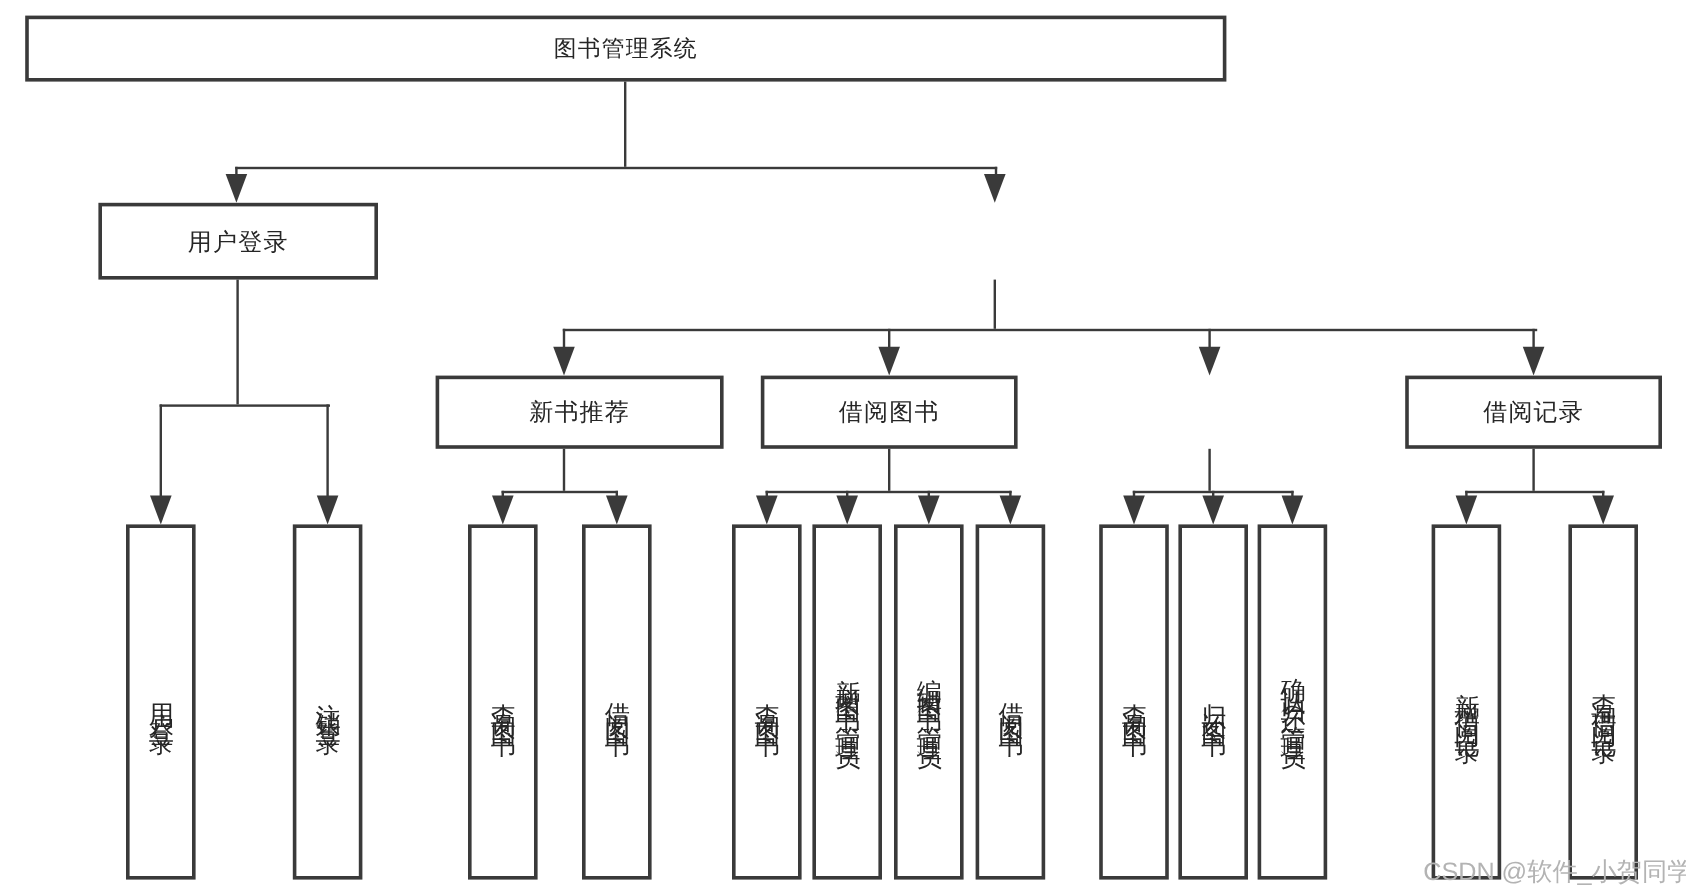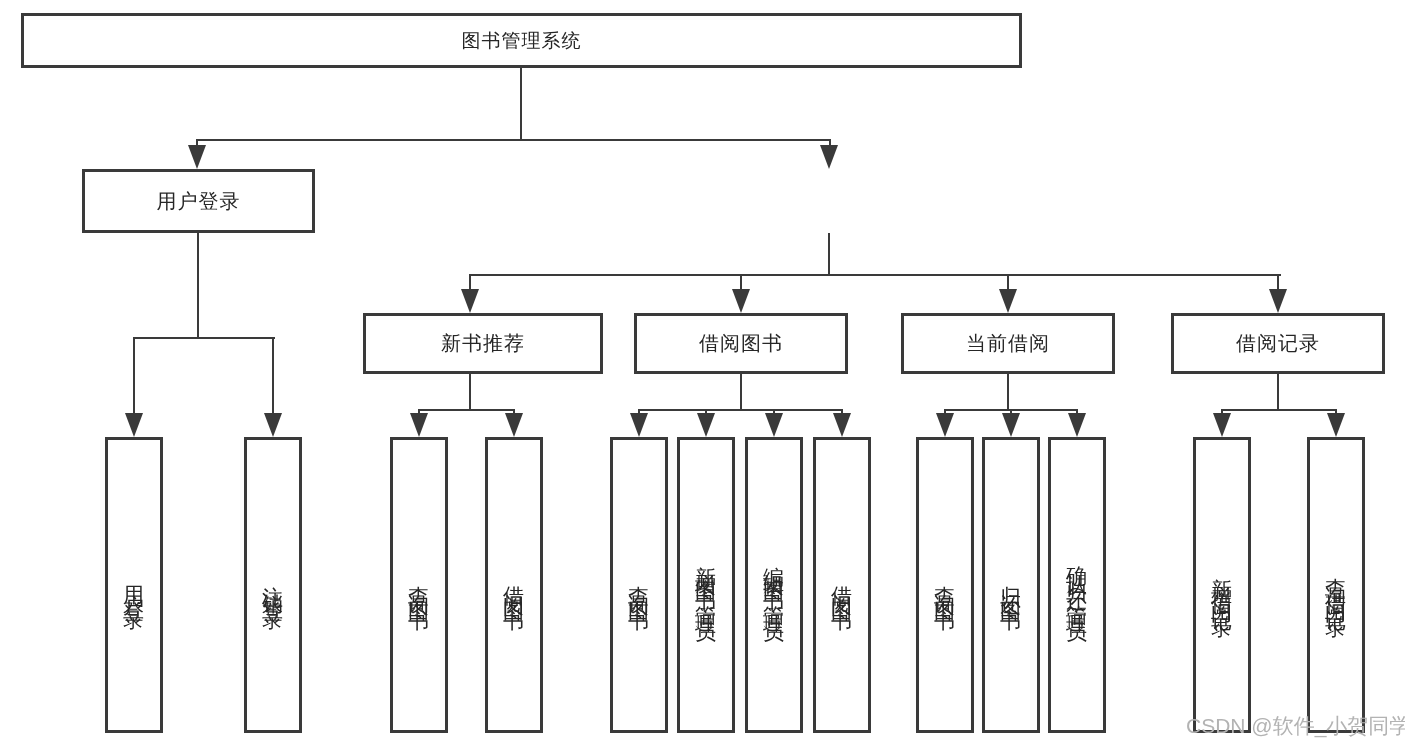--- a/index.html
+++ b/index.html
@@ -88,23 +88,20 @@
   <div class="arrow" style="left:999px;top:289px"></div>
   <div class="vline" style="left:1277px;top:274px;height:17px"></div>
   <div class="arrow" style="left:1269px;top:289px"></div>
 
   <div class="box h" style="left:363px;top:313px;width:240px;height:61px">
     <span>新书推荐</span>
   </div>
   <div class="box h" style="left:634px;top:313px;width:214px;height:61px">
     <span>借阅图书</span>
   </div>
-  <div class="box h" style="left:901px;top:313px;width:214px;height:61px">
-    <span>当前借阅</span>
-  </div>
   <div class="box h" style="left:1171px;top:313px;width:214px;height:61px">
     <span>借阅记录</span>
   </div>
 
   <div class="vline" style="left:469px;top:374px;height:35px"></div>
   <div class="hline" style="left:418px;top:409px;width:97px"></div>
   <div class="vline" style="left:418px;top:409px;height:6px"></div>
   <div class="arrow" style="left:410px;top:413px"></div>
   <div class="vline" style="left:513px;top:409px;height:6px"></div>
   <div class="arrow" style="left:505px;top:413px"></div>

